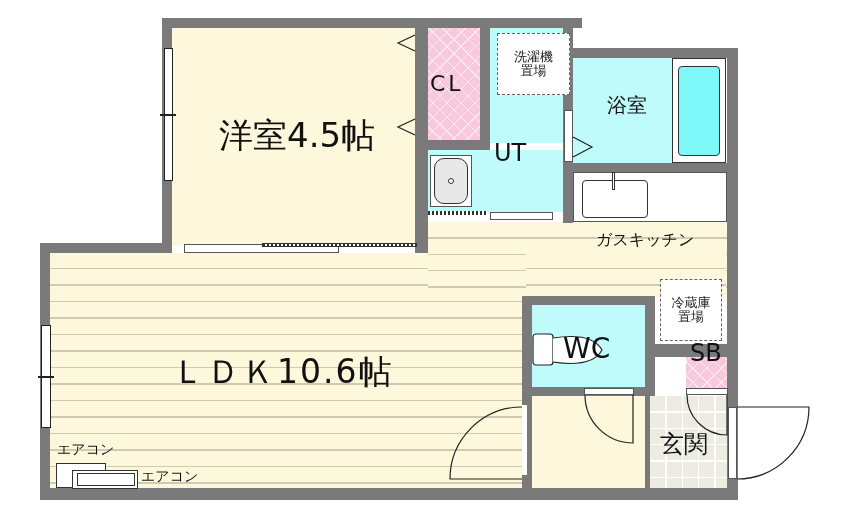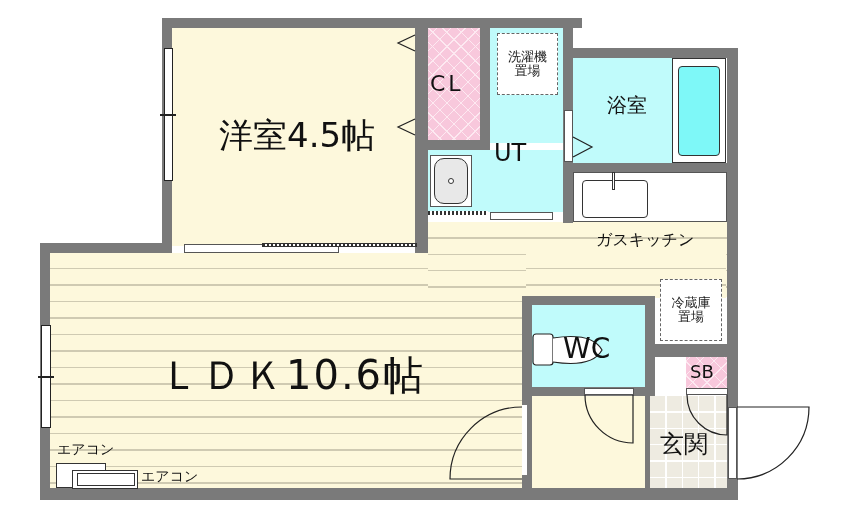--- a/index.html
+++ b/index.html
@@ -108,33 +108,33 @@
   <rect x="1" y="4" width="20" height="31" rx="3" fill="#fff" stroke="#222" stroke-width="1.2"></rect>
   <path d="M 21 8 Q 60 2 70 20 Q 60 38 21 32" fill="#fff" stroke="#222" stroke-width="1.2"></path>
 </svg>
 
 <div class="abs" style="left:56px;top:463px;width:50px;height:25px;background:#fff;border:1.2px solid #333;"></div>
 <div class="abs" style="left:72px;top:470px;width:66px;height:19px;background:#fff;border:1.2px solid #333;"></div>
 <div class="abs" style="left:77px;top:473px;width:58px;height:13px;border:1px solid #333;background:#fff;"></div>
 
 <div class="label" style="left:183px;top:118px;font-size:34px;margin-left:36px;">洋室4.5帖</div>
 <div class="label" style="left:430px;top:73px;font-size:22px;letter-spacing:3px;">CL</div>
-<div class="dashed-box" style="left:497px;top:33px;width:61px;height:62px;">
+<div class="dashed-box" style="left:497px;top:33px;width:73px;height:62px;">
   <div>
       <div>洗濯機</div>
       <div>置場</div>
     </div>
 </div>
 <div class="label" style="left:494px;top:141px;font-size:24px;">UT</div>
 <div class="label" style="left:607px;top:95px;font-size:20px;">浴室</div>
 <div class="label" style="left:596px;top:232px;font-size:16px;">ガスキッチン</div>
-<div class="label" style="left:160px;top:355px;font-size:40px;letter-spacing:2px;">ＬＤＫ10.6帖</div>
+<div class="label" style="left:172px;top:355px;font-size:33px;letter-spacing:2px;">ＬＤＫ10.6帖</div>
 <div class="dashed-box" style="left:660px;top:279px;width:62px;height:62px;">
   <div>
       <div>冷蔵庫</div>
       <div>置場</div>
     </div>
 </div>
 <div class="label" style="left:563px;top:335px;font-size:28px;">WC</div>
-<div class="label" style="left:690px;top:363px;font-size:18px;">SB</div>
+<div class="label" style="left:690px;top:341px;font-size:24px;">SB</div>
 <div class="label" style="left:660px;top:432px;font-size:24px;">玄関</div>
 <div class="label" style="left:57px;top:442px;font-size:14px;">エアコン</div>
 <div class="label" style="left:141px;top:469px;font-size:14px;">エアコン</div>
 
 </body></html>

